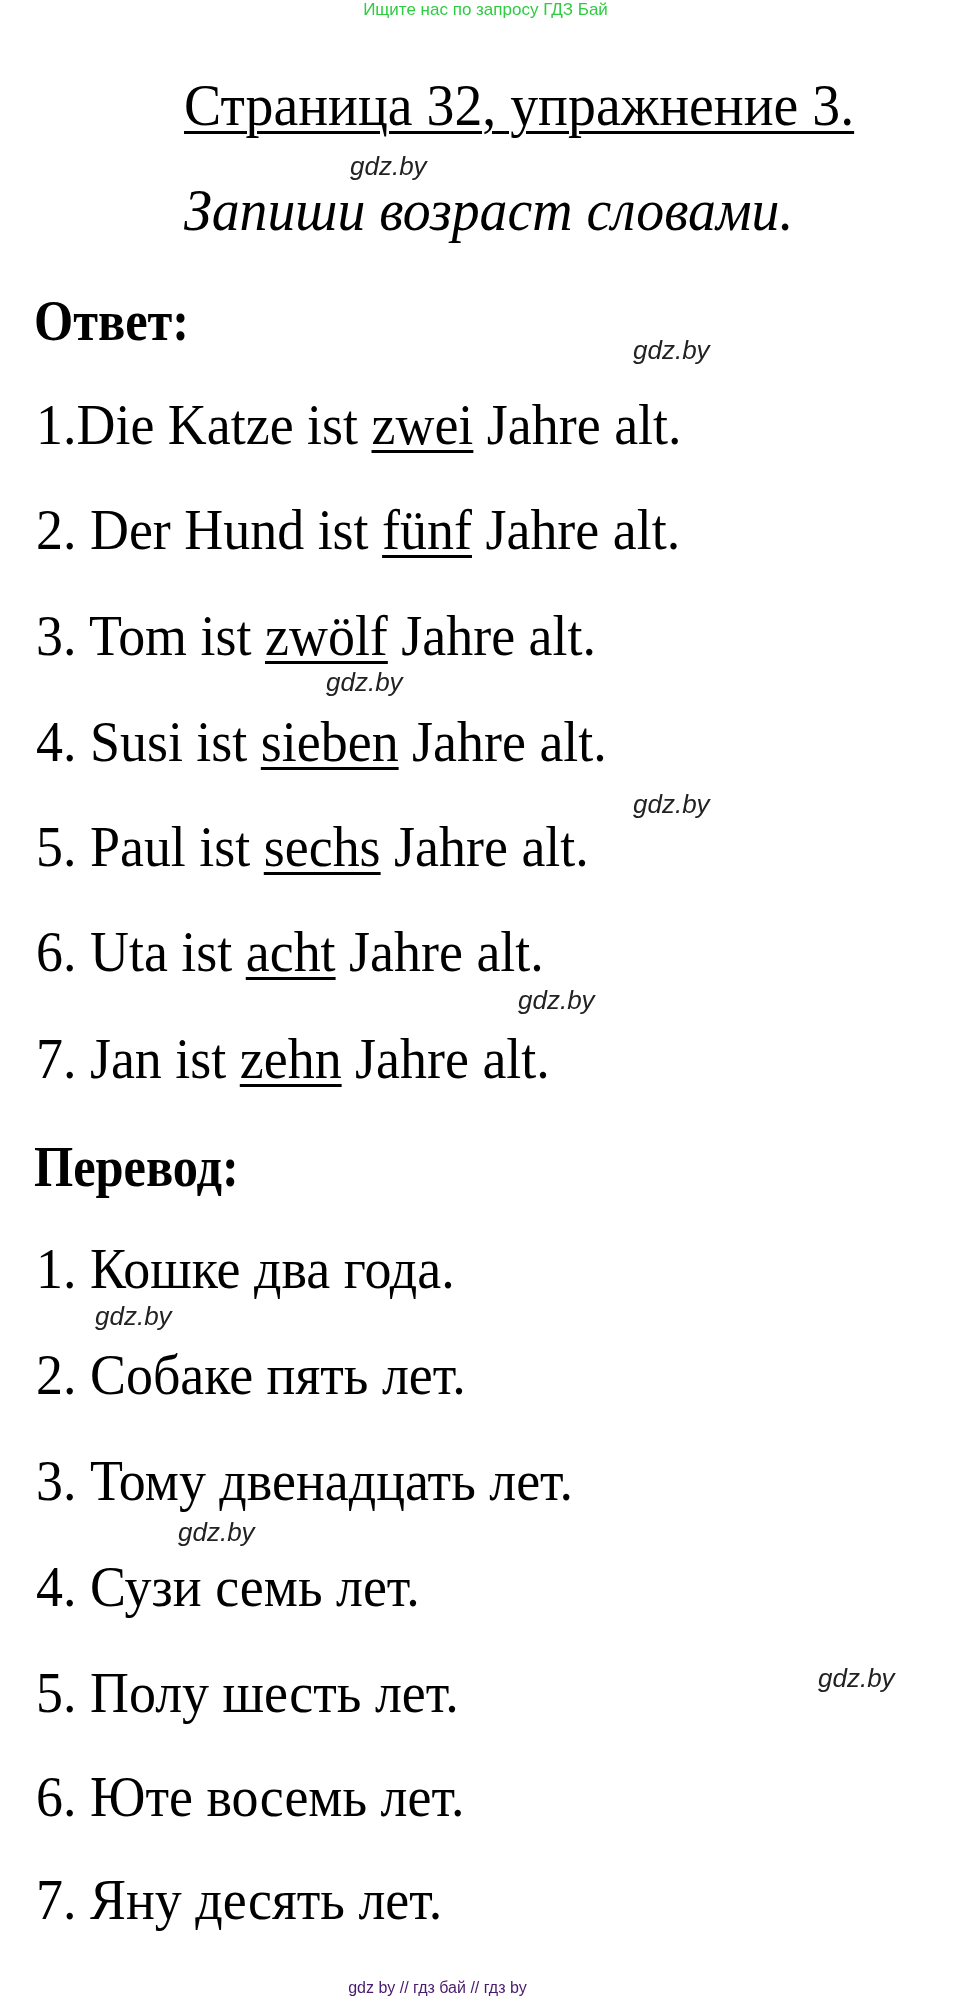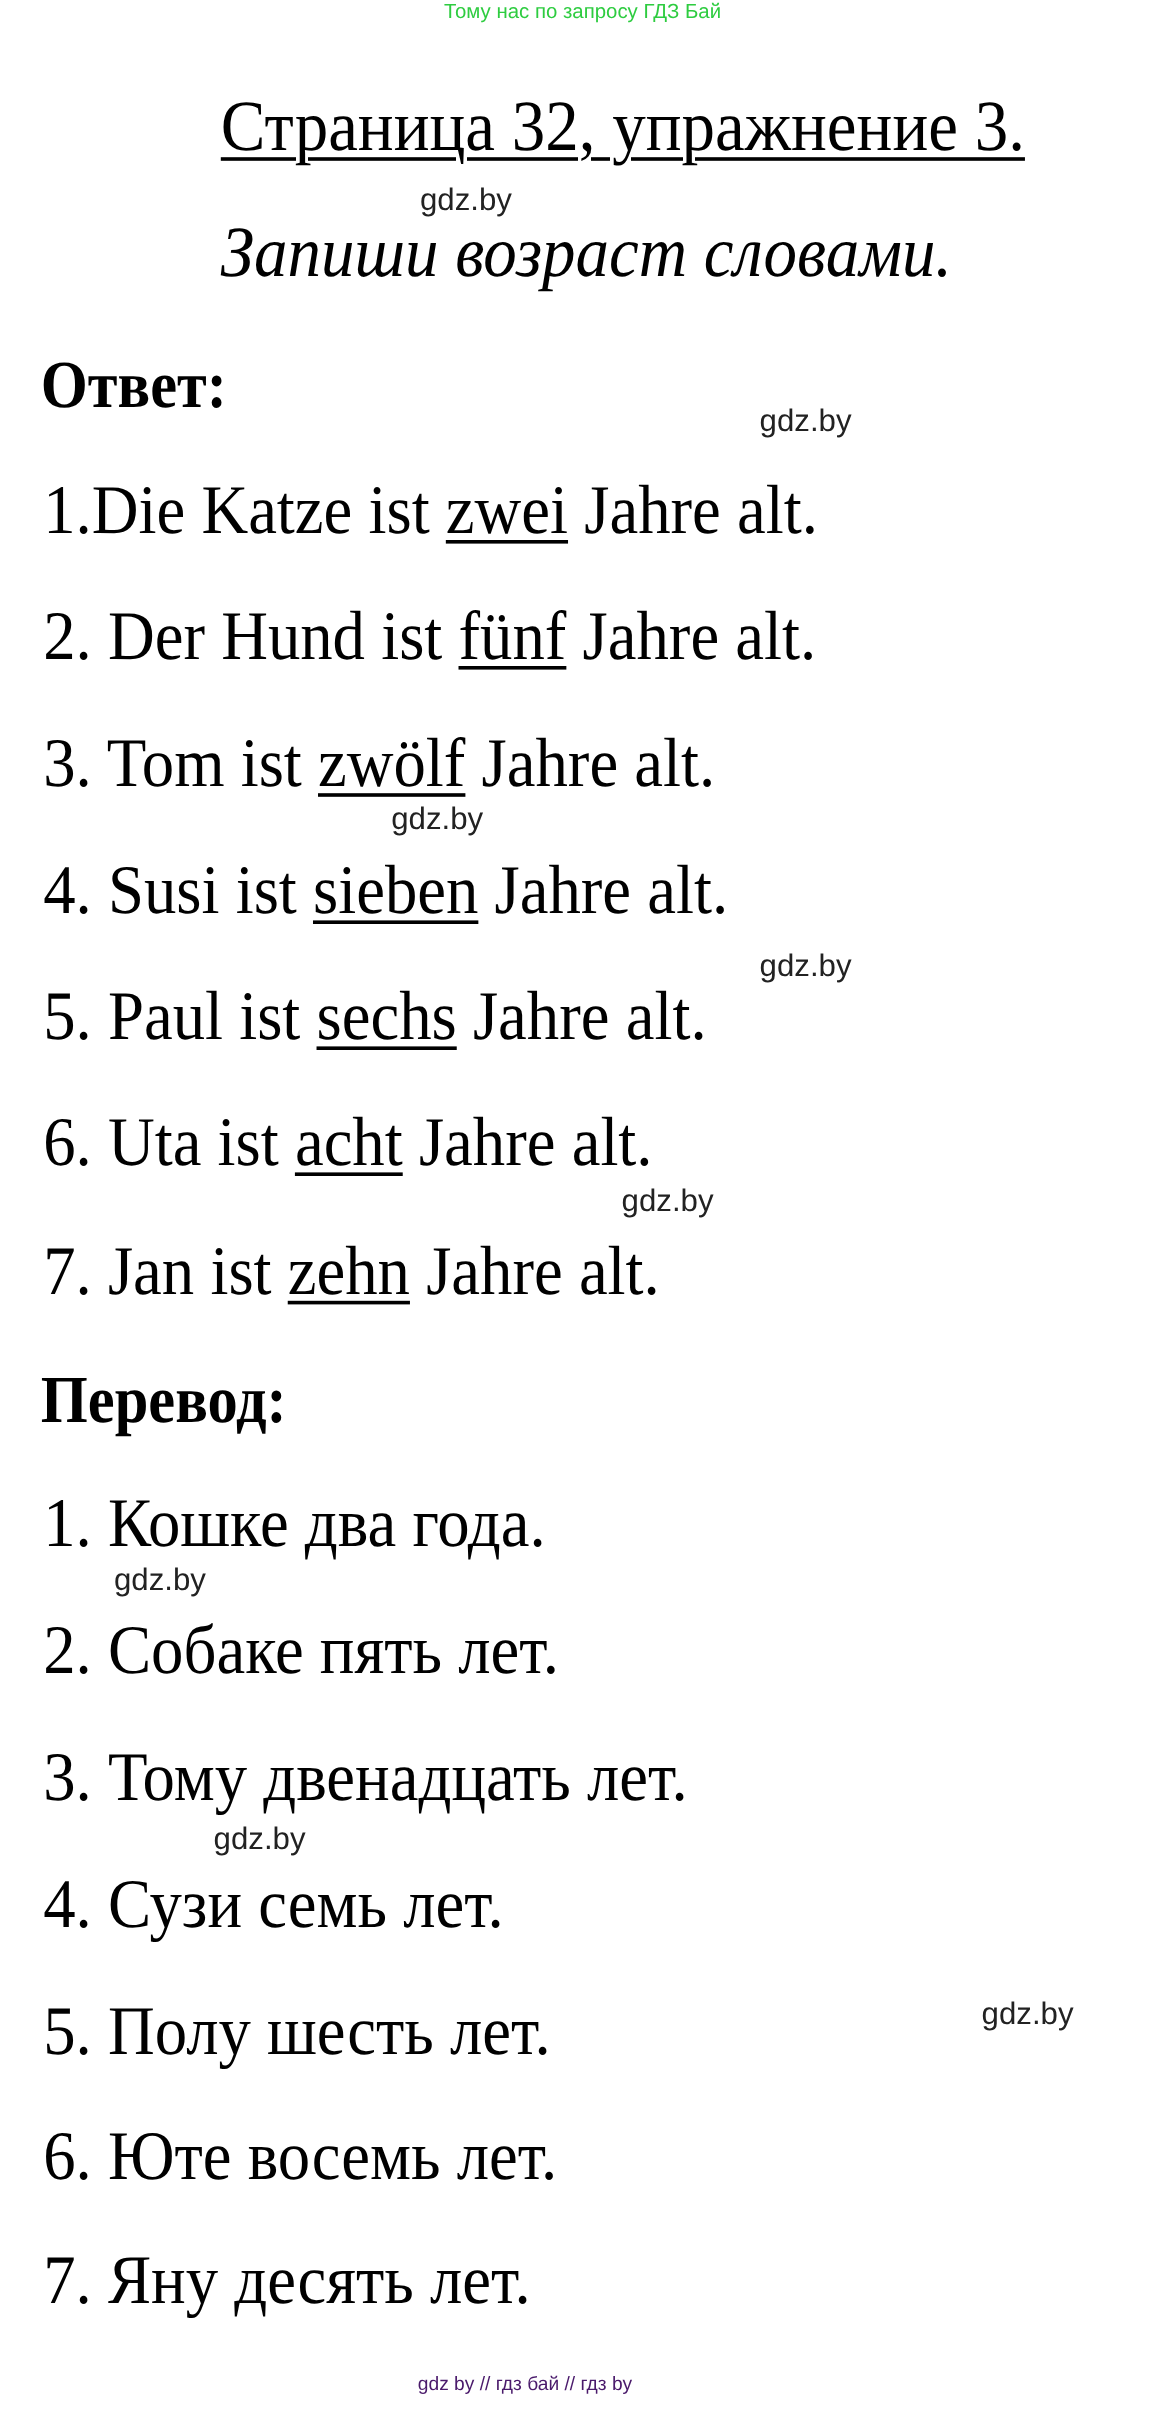--- a/index.html
+++ b/index.html
@@ -27,32 +27,32 @@
   .line {
     left: 36px; font-size: 58px; line-height: 66px;
     transform: scaleX(0.93); transform-origin: left top;
   }
   .ul {
     text-decoration: underline; text-decoration-thickness: 3px;
     text-underline-offset: 6px;
   }
   .wm {
     font-family: "Liberation Sans", sans-serif; font-size: 26px;
-    line-height: 28px; color: #222;
+    line-height: 28px; color: #222; font-style: italic;
   }
   .footer {
     top: 1978px; left: 0; width: 875px; text-align: center;
     font-family: "Liberation Sans", sans-serif; font-size: 16px;
     line-height: 20px; color: #4a1a6b;
   }
 </style>
 </head>
 <body>
 
-<div class="abs banner">Тому нас по запросу ГДЗ Бай</div>
+<div class="abs banner">Ищите нас по запросу ГДЗ Бай</div>
 
 <div class="abs serif title">Страница 32, упражнение 3.</div>
 <div class="abs wm" style="left:350px; top:152px;">gdz.by</div>
 <div class="abs serif subtitle">Запиши возраст словами.</div>
 
 <div class="abs serif heading" style="top:289px;">Ответ:</div>
 <div class="abs wm" style="left:633px; top:336px;">gdz.by</div>
 
 <div class="abs serif line" style="top:392px;">
   <span>1.</span><span>Die Katze ist </span><span class="ul">zwei</span><span> Jahre alt.</span>

